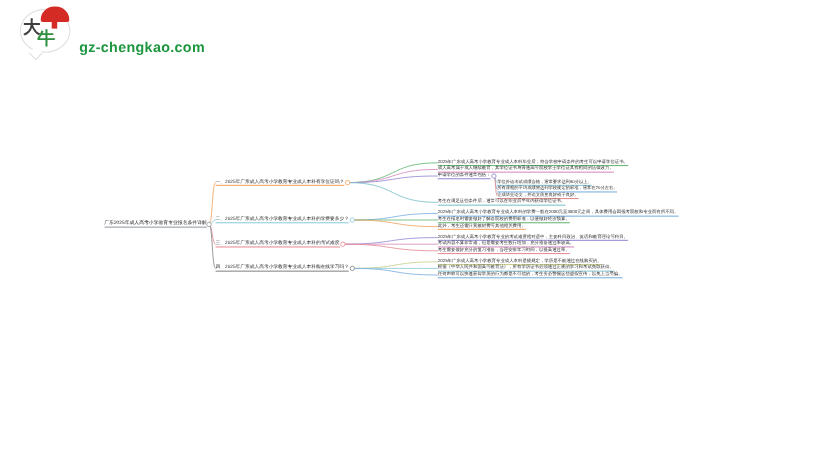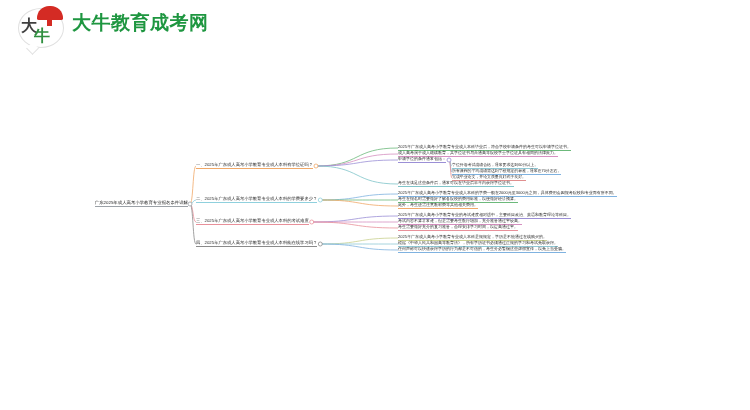--- a/index.html
+++ b/index.html
@@ -64,21 +64,21 @@
 </head>
 <body>
 
 <div id="logo">
   <div class="mark">
     <div class="bubble"></div>
     <div class="redcap"></div>
     <div class="cn1">大</div>
     <div class="cn2">牛</div>
   </div>
-  <div class="title">大牛教育成考网</div>
+  <div class="sub">gz-chengkao.com</div>
 </div>
 
 <div id="map">
   <svg id="links">
       <path d="M190,204 C193.3,204 192.7,166 196,166" fill="none" stroke="#f0a868" stroke-width="0.8"></path>
       <path d="M190,204 C193.3,204 192.7,200 196,200" fill="none" stroke="#8fd0dd" stroke-width="0.8"></path>
       <path d="M190,204 C193.3,204 192.7,222 196,222" fill="none" stroke="#e8909a" stroke-width="0.8"></path>
       <path d="M190,204 C193.3,204 192.7,244 196,244" fill="none" stroke="#8a8a8a" stroke-width="0.8"></path>
       <circle cx="190" cy="204" r="2" fill="#fff" stroke="#9aa0a6" stroke-width="0.8"></circle>
       <path d="M315.984375,166 C361.09296875,166 352.89140625,148 398,148" fill="none" stroke="#6cb97b" stroke-width="0.8"></path>

